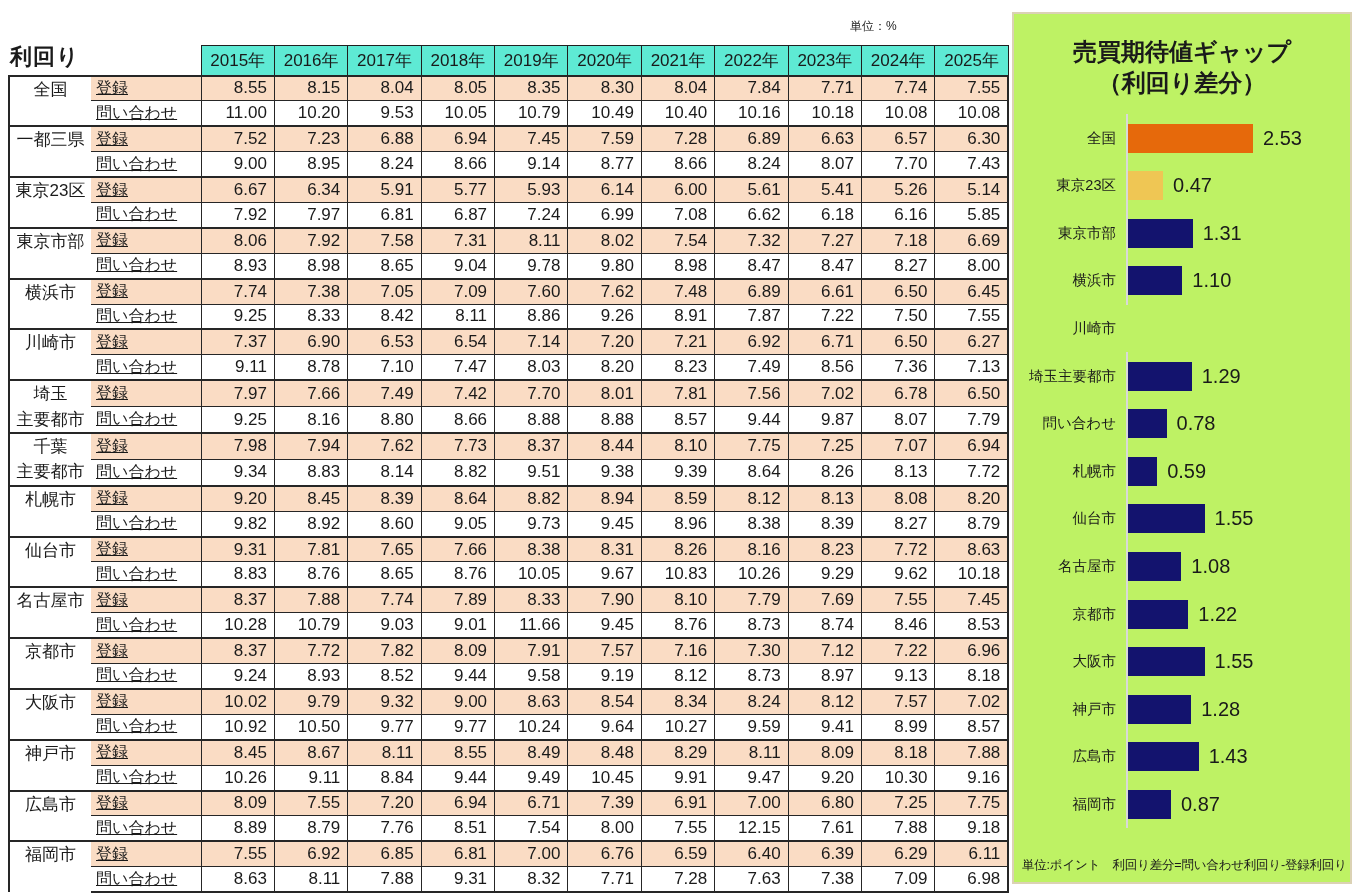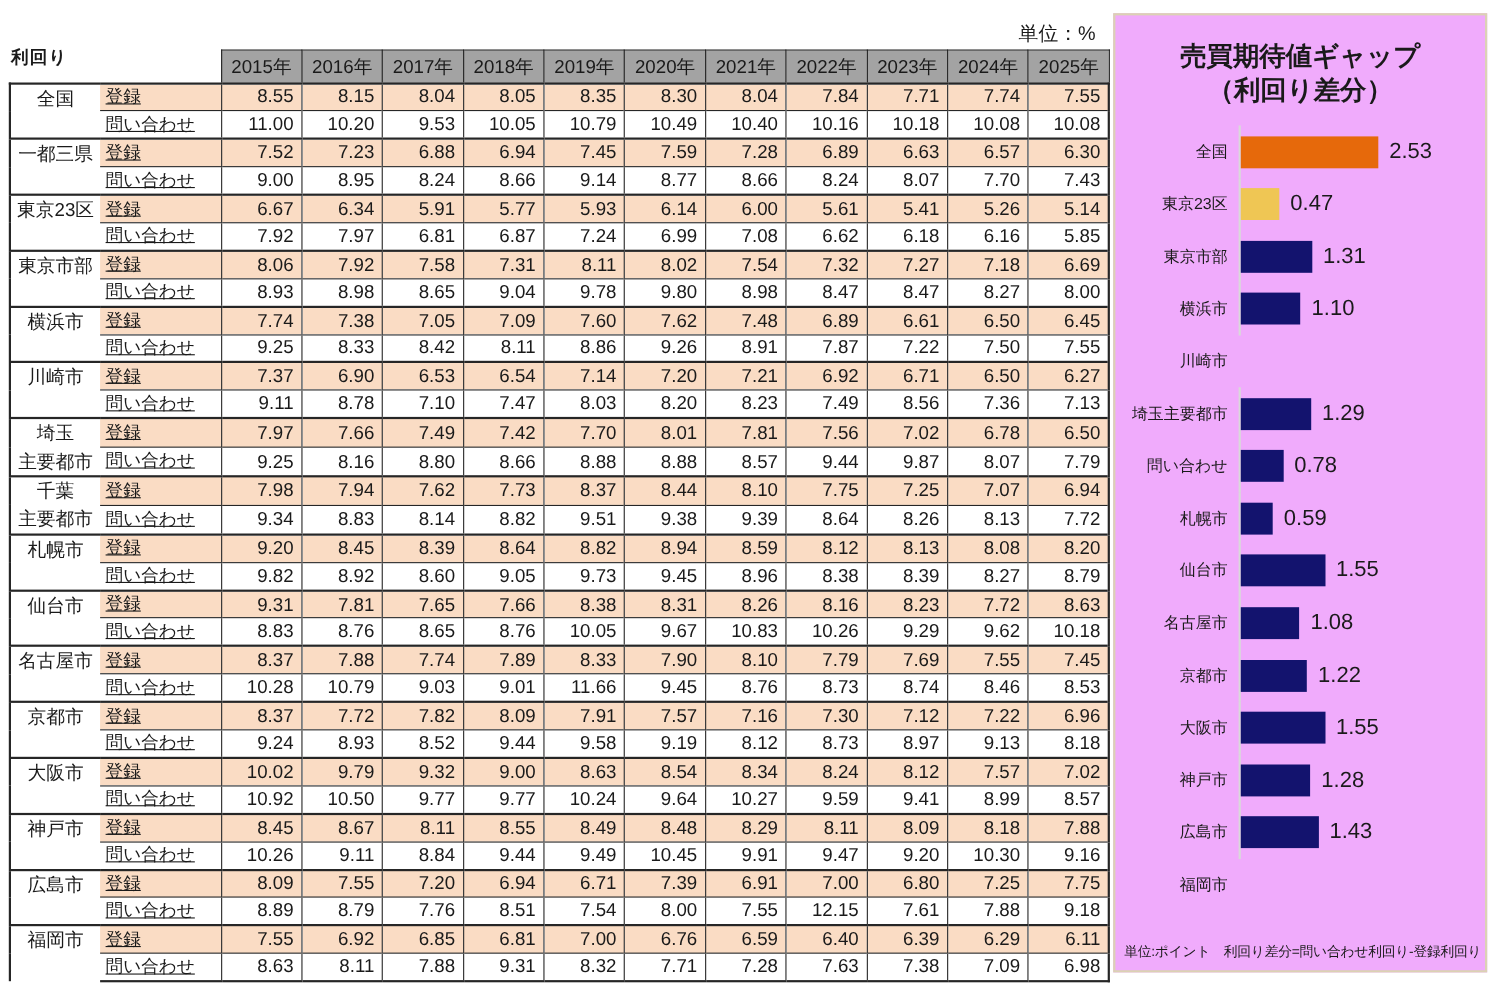--- a/index.html
+++ b/index.html
@@ -8,36 +8,36 @@
     background: #ffffff;
     font-family: "Liberation Sans", "DejaVu Sans", sans-serif;
     color: #1a1a1a;
     overflow: hidden;
     position: relative;
   }
 
   
   .table-title {
     position: absolute; left: 10px; top: 42px;
-    font-size: 16px; font-weight: bold; letter-spacing: 1px;
+    font-size: 22px; font-weight: bold; letter-spacing: 1px;
   }
   .unit-label {
     position: absolute; left: 850px; top: 18px; width: 146px;
-    text-align: right; font-size: 18px;
+    text-align: left; font-size: 12px;
   }
   table.yield {
     position: absolute; left: 8px; top: 45px;
     border-collapse: collapse; table-layout: fixed;
   }
   table.yield col.c-region { width: 82px; }
   table.yield col.c-type   { width: 110px; }
   table.yield col.c-year   { width: 73.4px; }
 
   table.yield th.year-th {
-    background: #a3a3a3;
+    background: #5eead4;
     border: 1px solid #1f1f1f;
     font-weight: normal; font-size: 17px;
     height: 30px; text-align: center;
   }
   table.yield th.blank-th { border: none; background: transparent; }
 
   table.yield td { height: 25.4px; font-size: 17px; overflow: hidden; }
   table.yield td.region {
     border-left: 2px solid #262626;
     text-align: center; vertical-align: top;
@@ -49,21 +49,21 @@
   table.yield tr.row-reg td { border-top: 2px solid #262626; background-clip: padding-box; }
   table.yield tr.row-inq td { border-top: 1px solid #262626; }
   table.yield tr.row-reg td.type, table.yield tr.row-reg td.num { background: #FADCC4; }
   table.yield tr.row-inq td.type, table.yield tr.row-inq td.num { background: #ffffff; }
   table.yield tbody tr:last-child td { border-bottom: 2px solid #262626; }
 
   
   .panel {
     position: absolute; left: 1012px; top: 12px;
     width: 340px; height: 872px;
-    background: #f0abfc;
+    background: #bef264;
     border: 2px solid #DBD2B4;
   }
   .panel-title {
     margin-top: 22px;
     text-align: center; font-size: 24px; font-weight: bold; line-height: 1.3;
   }
   .bars { margin-top: 16px; }
   .bar-row { display: flex; align-items: center; height: 47.6px; }
   .bar-label {
     flex: none; width: 112px;
@@ -718,16 +718,20 @@
       </div>
       <div class="bar-row">
         <div class="bar-label">広島市</div>
         <div class="bar-area">
           <div class="bar" style="width: 70.642px; background: rgb(19, 19, 110);"></div>
           <div class="bar-value">1.43</div>
         </div>
       </div>
       <div class="bar-row">
         <div class="bar-label">福岡市</div>
+        <div class="bar-area">
+          <div class="bar" style="width: 42.978px; background: rgb(19, 19, 110);"></div>
+          <div class="bar-value">0.87</div>
+        </div>
       </div>
     </div>
   <div class="panel-footnote">単位:ポイント　利回り差分=問い合わせ利回り-登録利回り</div>
 </div>
 
 </body></html>

